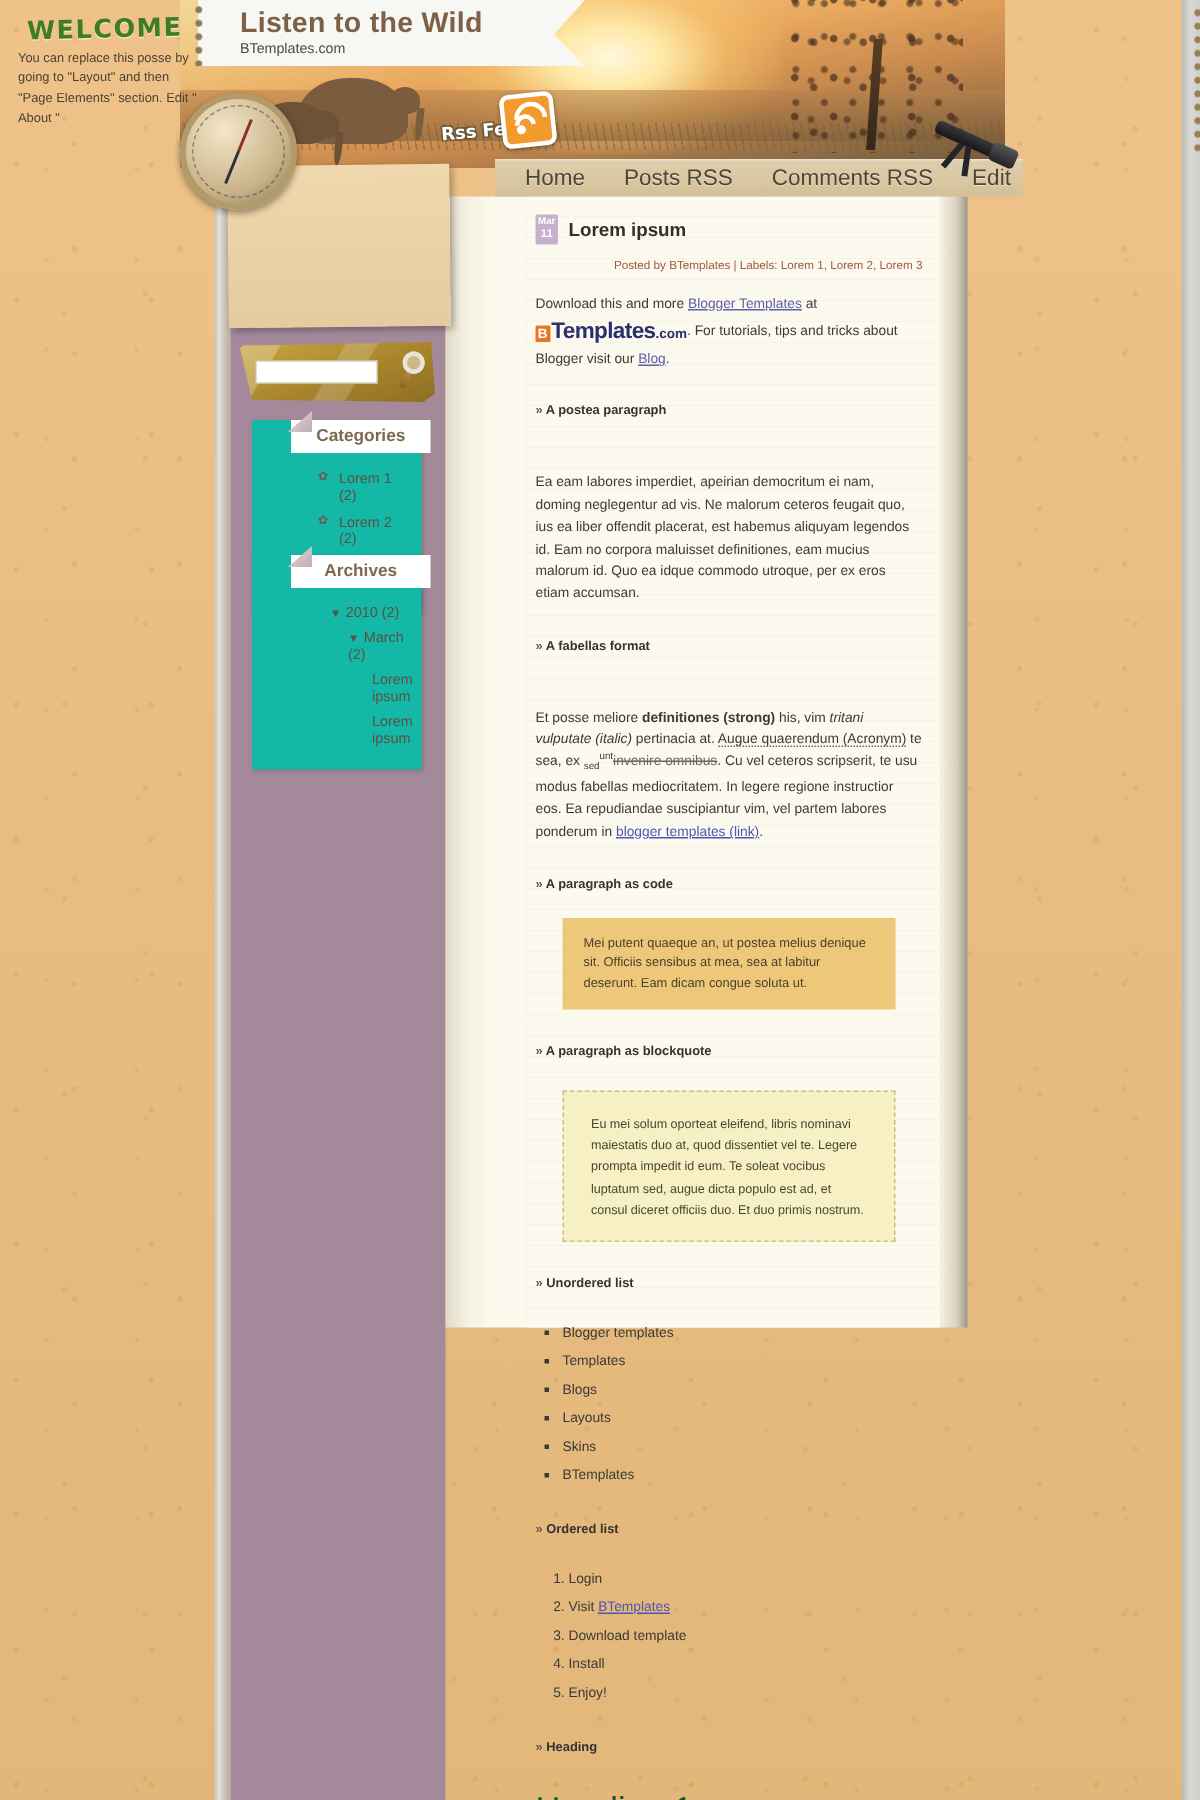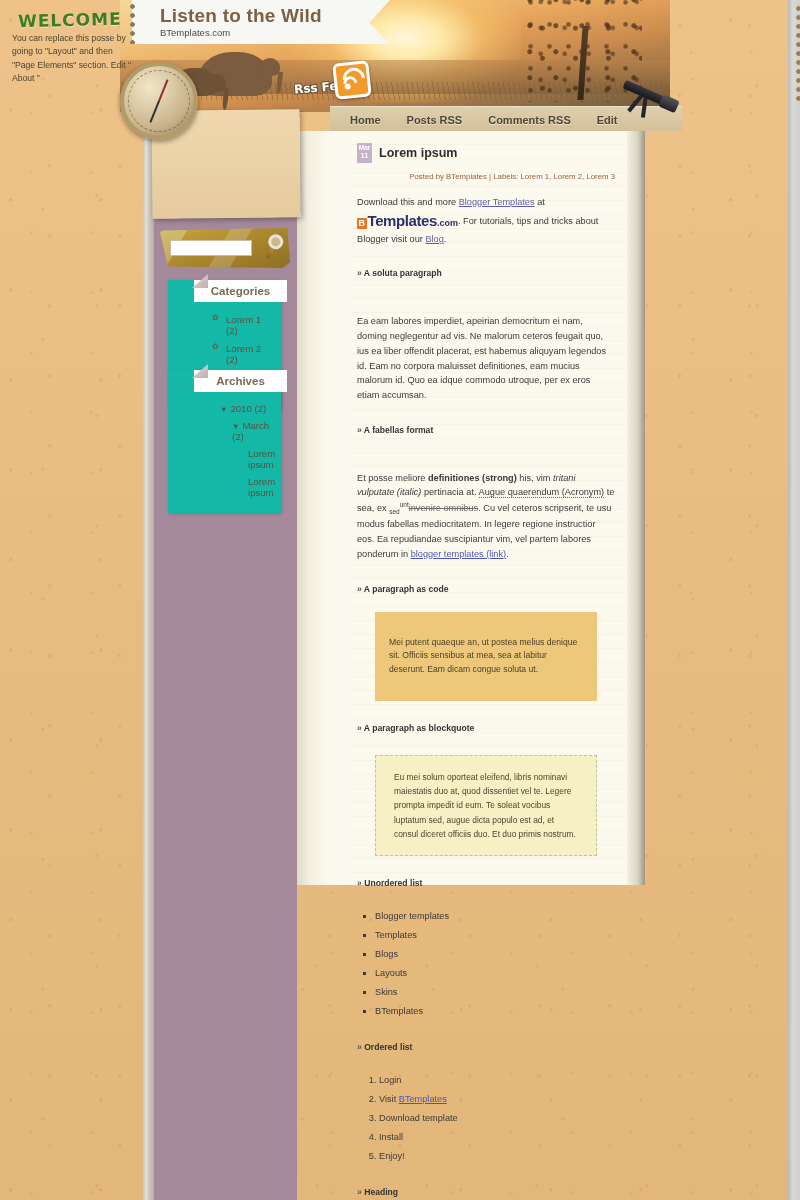--- a/index.html
+++ b/index.html
@@ -140,21 +140,21 @@
   }
 
   
   .nav {
     position:absolute; left:330px; top:106px; width:352px; height:25px; z-index:5;
     background: linear-gradient(#ded0ad, #d3c098);
     box-shadow: inset 0 1px 0 rgba(255,255,255,.4);
   }
   .nav ul { list-style:none; display:flex; align-items:center; height:100%; padding-left:20px; gap:26px; }
   .nav a {
-    font-size:11px; color:#4e4534; text-decoration:none; font-weight:700;
+    font-size:15px; color:#4e4534; text-decoration:none; font-weight:400;
     text-shadow:0 1px 0 rgba(255,255,255,.55);
   }
 
   
   .sidebar {
     position:absolute; left:154px; top:131px; width:143px; height:1069px;
     background:#a4899a;
   }
   .sidebar-spine {
     position:absolute; left:143px; top:106px; width:11px; height:1094px;
@@ -294,21 +294,21 @@
   .sec-h::before { content:"» "; color:#555; }
   .body-p { margin-top:36px; font-size:9.2px; line-height:1.6; color:#3a3a3a; }
   .body-p a { color:#4e56b5; }
   .body-p .acr { border-bottom:1px dotted #666; }
   .body-p del { color:#6a6a6a;text-align:right; }
   .body-p sub { font-size:6.5px; }
   .body-p sup { font-size:6.5px; }
 
   .codebox {
     margin:18px 0 0 18px; width:222px; background:#eec87a;
-    padding:24px 14px; font-size:8.6px; line-height:1.6; color:#4a4129;
+    padding:10px 14px; font-size:8.6px; line-height:1.6; color:#4a4129;
   }
   .quotebox {
     margin:22px 0 0 18px; width:222px; background:#f6f0c4;
     border:1px dashed #c9c08a; padding:14px 18px; font-size:8.4px; line-height:1.7; color:#4a4632;
   }
 
   .ul-list { margin:18px 0 0 18px; list-style:square; }
   .ul-list li { font-size:9.2px; color:#3a3a3a; padding:4.5px 0; }
   .ol-list { margin:18px 0 0 22px; }
   .ol-list li { font-size:9.2px; color:#3a3a3a; padding:4.5px 0; }
@@ -431,21 +431,21 @@
       <div class="post-meta">Posted by BTemplates | Labels: Lorem 1, Lorem 2, Lorem 3</div>
 
       <div class="post-intro">
         <span>Download this and more </span><a href="#">Blogger Templates</a><span> at </span><span class="bt-logo">
             <span class="bt-b">B</span>
             <span class="bt-main">Templates</span>
             <span class="bt-com">.com</span>
           </span><span>. For tutorials, tips and tricks about Blogger visit our </span><a href="#">Blog</a><span>.</span>
       </div>
 
-      <div class="sec-h">A soluta paragraph</div>
+      <div class="sec-h">A postea paragraph</div>
       <p class="body-p">Ea eam labores imperdiet, apeirian democritum ei nam, doming neglegentur ad vis. Ne malorum ceteros feugait quo, ius ea liber offendit placerat, est habemus aliquyam legendos id. Eam no corpora maluisset definitiones, eam mucius malorum id. Quo ea idque commodo utroque, per ex eros etiam accumsan.</p>
 
       <div class="sec-h">A fabellas format</div>
       <p class="body-p"><span>Et posse meliore </span><strong>definitiones (strong)</strong><span> his, vim </span><em>tritani vulputate (italic)</em><span> pertinacia at. </span><span class="acr">Augue quaerendum (Acronym)</span><span> te sea, ex </span><sub>sed</sub><sup>unt</sup><del>invenire omnibus</del><span>. Cu vel ceteros scripserit, te usu modus fabellas mediocritatem. In legere regione instructior eos. Ea repudiandae suscipiantur vim, vel partem labores ponderum in </span><a href="#">blogger templates (link)</a><span>.</span></p>
 
       <div class="sec-h">A paragraph as code</div>
       <div class="codebox">Mei putent quaeque an, ut postea melius denique sit. Officiis sensibus at mea, sea at labitur deserunt. Eam dicam congue soluta ut.</div>
 
       <div class="sec-h">A paragraph as blockquote</div>
       <div class="quotebox">Eu mei solum oporteat eleifend, libris nominavi maiestatis duo at, quod dissentiet vel te. Legere prompta impedit id eum. Te soleat vocibus luptatum sed, augue dicta populo est ad, et consul diceret officiis duo. Et duo primis nostrum.</div>

